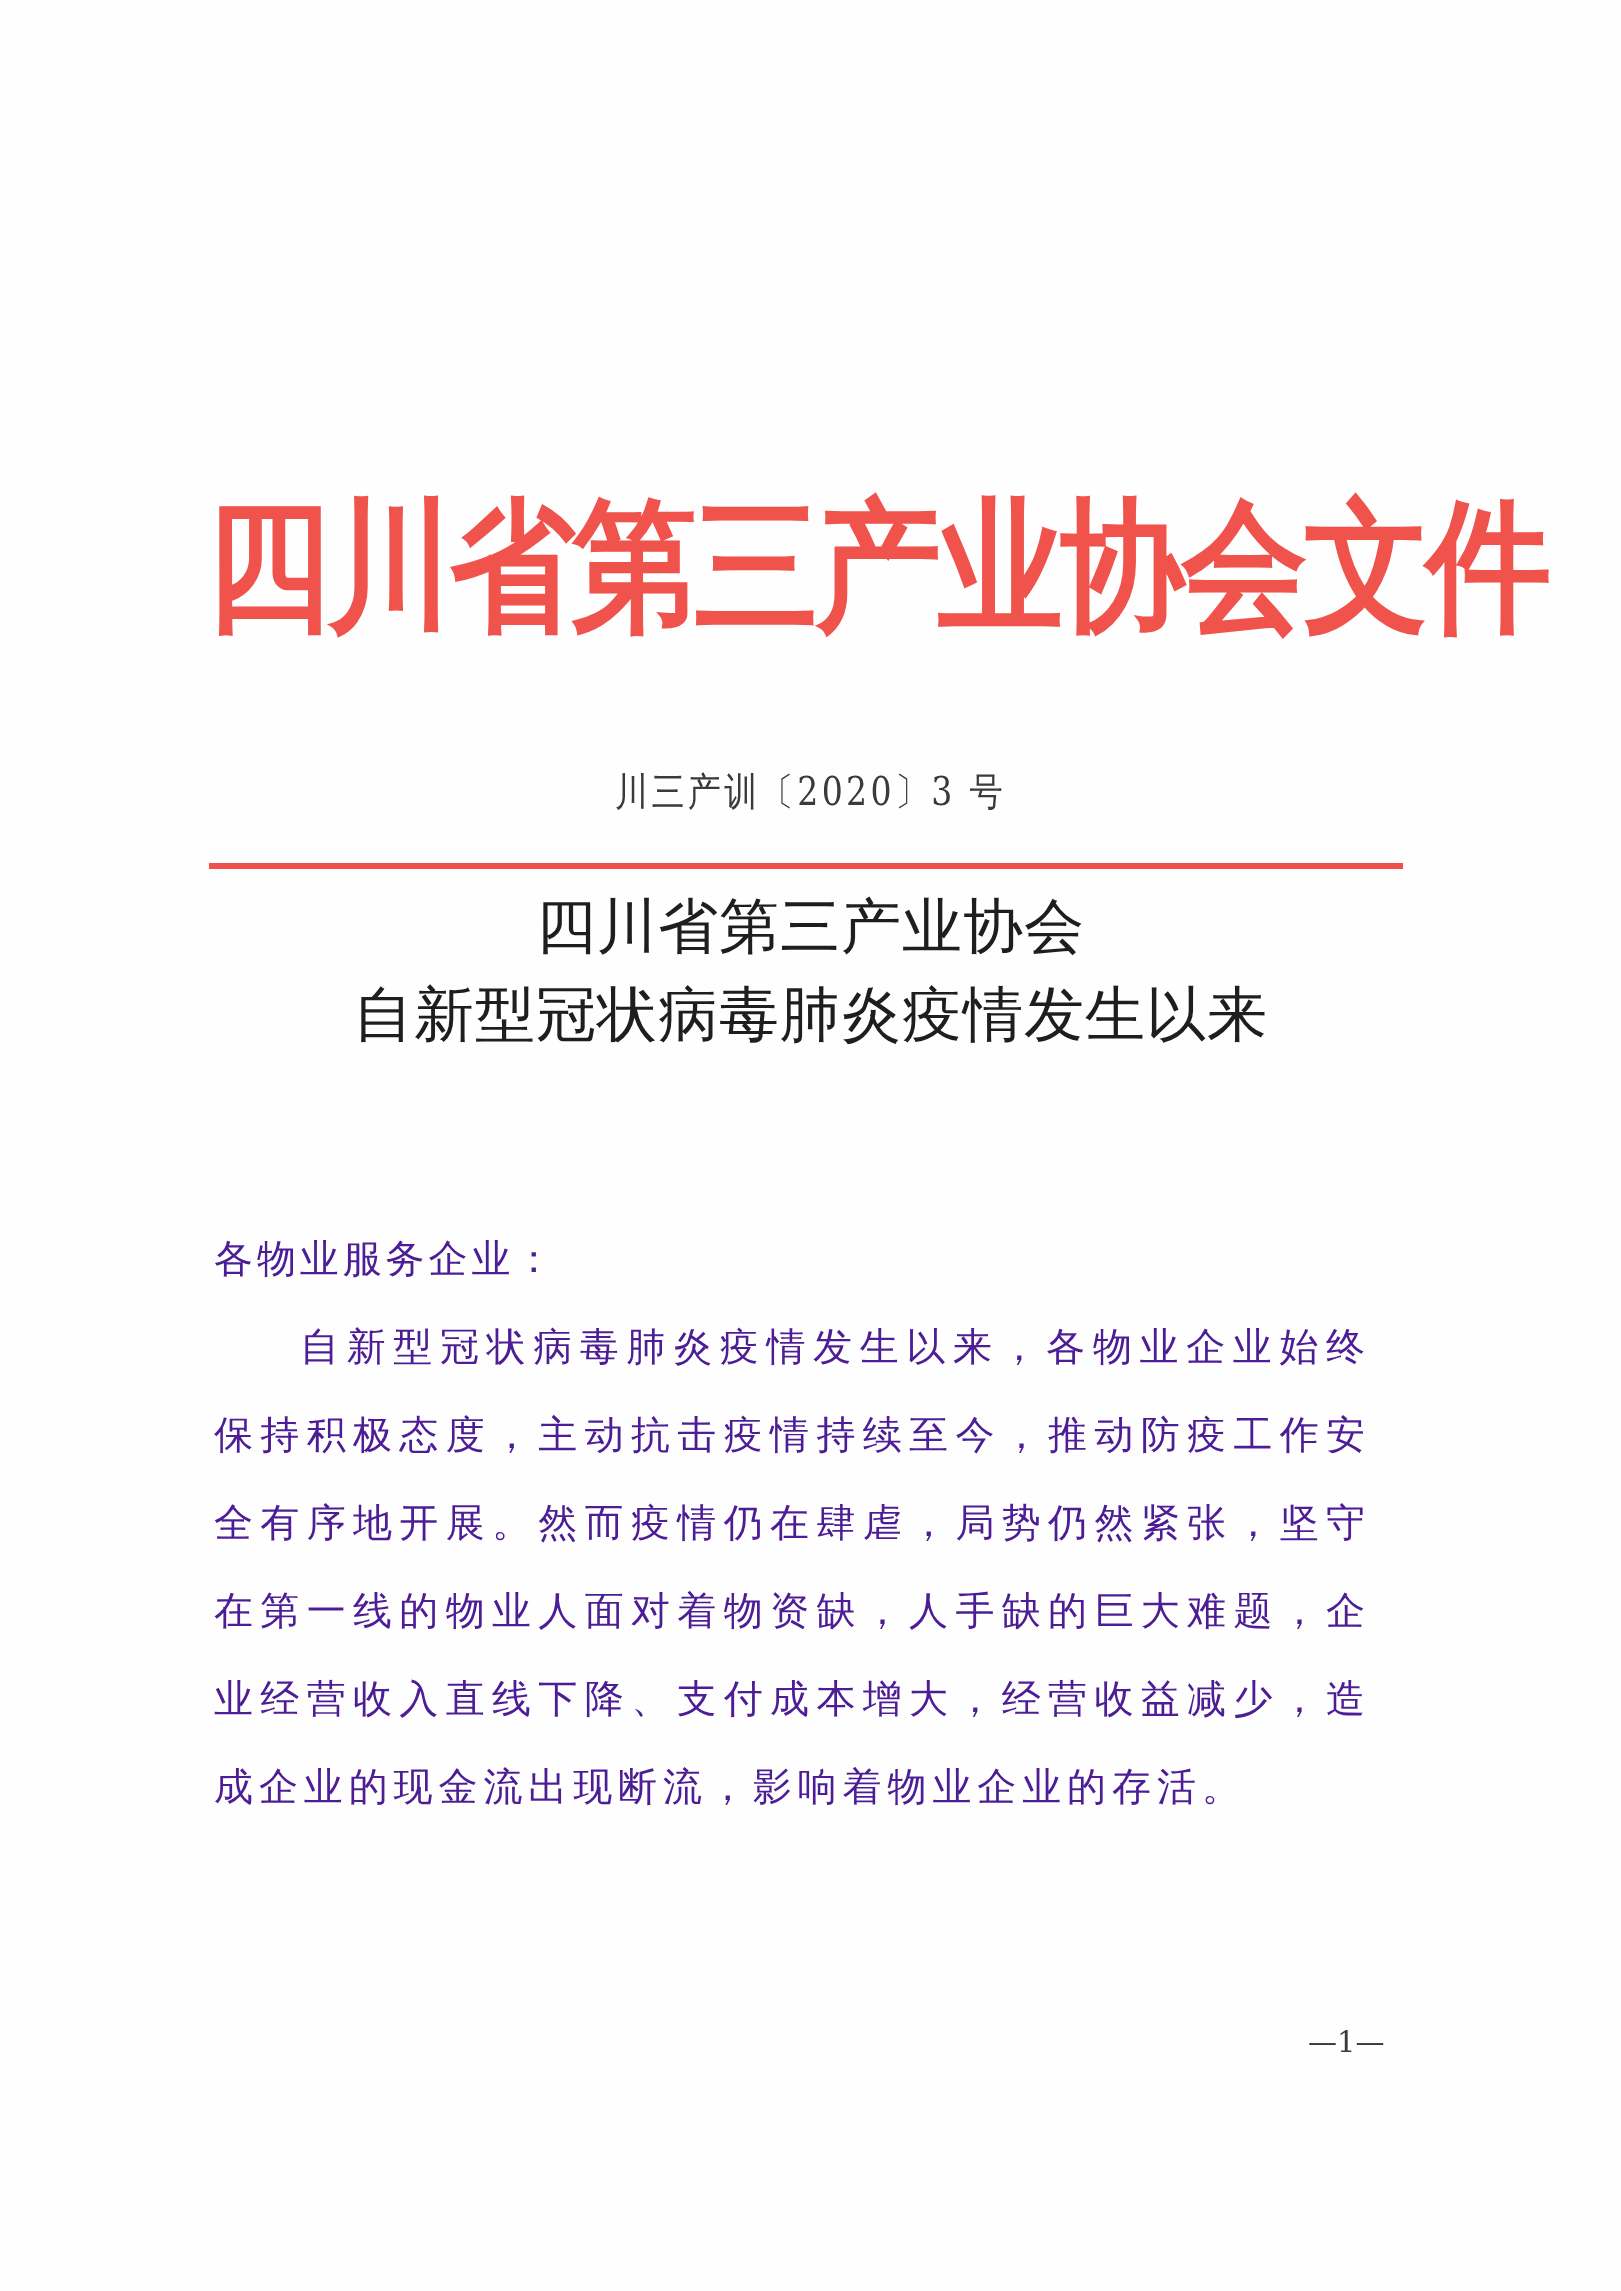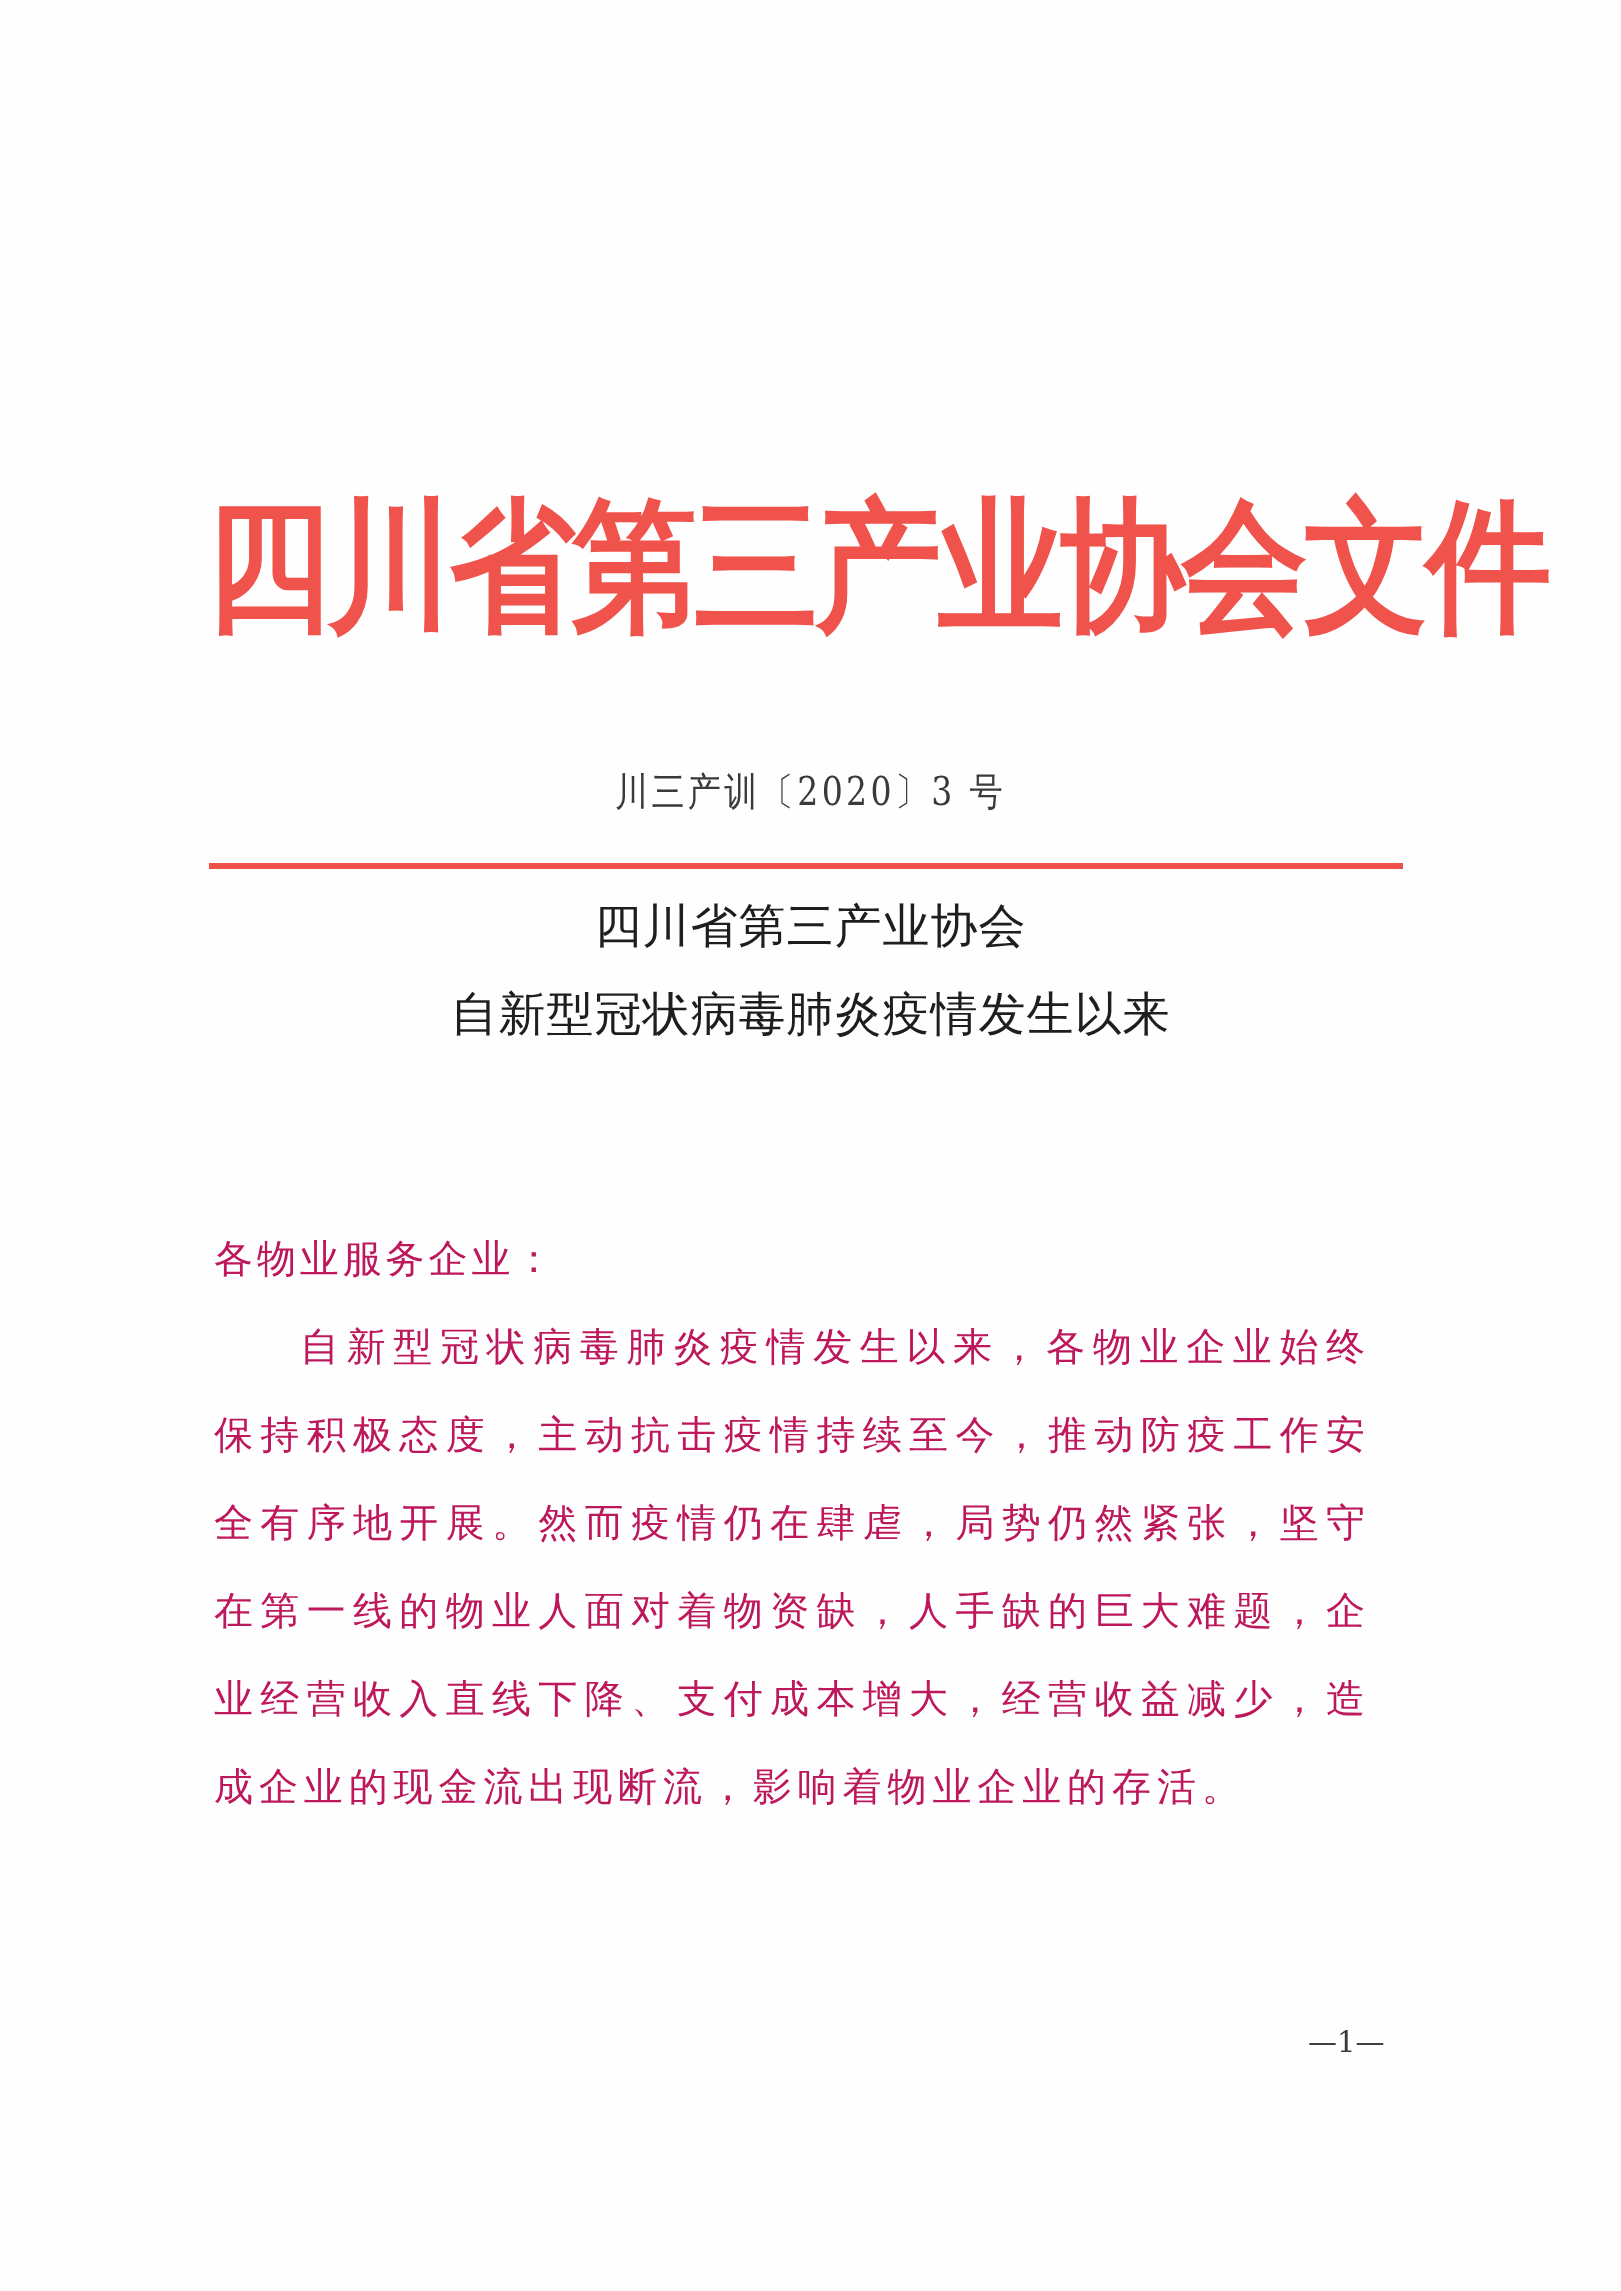--- a/index.html
+++ b/index.html
@@ -64,37 +64,37 @@
       height: 5.9px;
       background: #f0504a;
     }
     .title-block {
       position: absolute;
       left: 0;
       width: 1621px;
       top: 882px;
       text-align: center;
       font-family: "DejaVu Sans", sans-serif;
-      font-size: 47px;
+      font-size: 60px;
       color: #1e1e1e;
       line-height: 88px;
     }
     .title-line {
       display: block;
       letter-spacing: 1px;
     }
     .body-text {
       position: absolute;
       left: 214px;
       top: 1215px;
       width: 1157px;
       font-family: "DejaVu Serif", serif;
       font-size: 39px;
       line-height: 88px;
-      color: #be185d;
+      color: #4c1d95;
     }
     .salutation {
       display: block;
       letter-spacing: 3.9px;
     }
     .para {
       display: block;
       text-indent: 86px;
       text-align: justify;
       letter-spacing: 5.9px;

